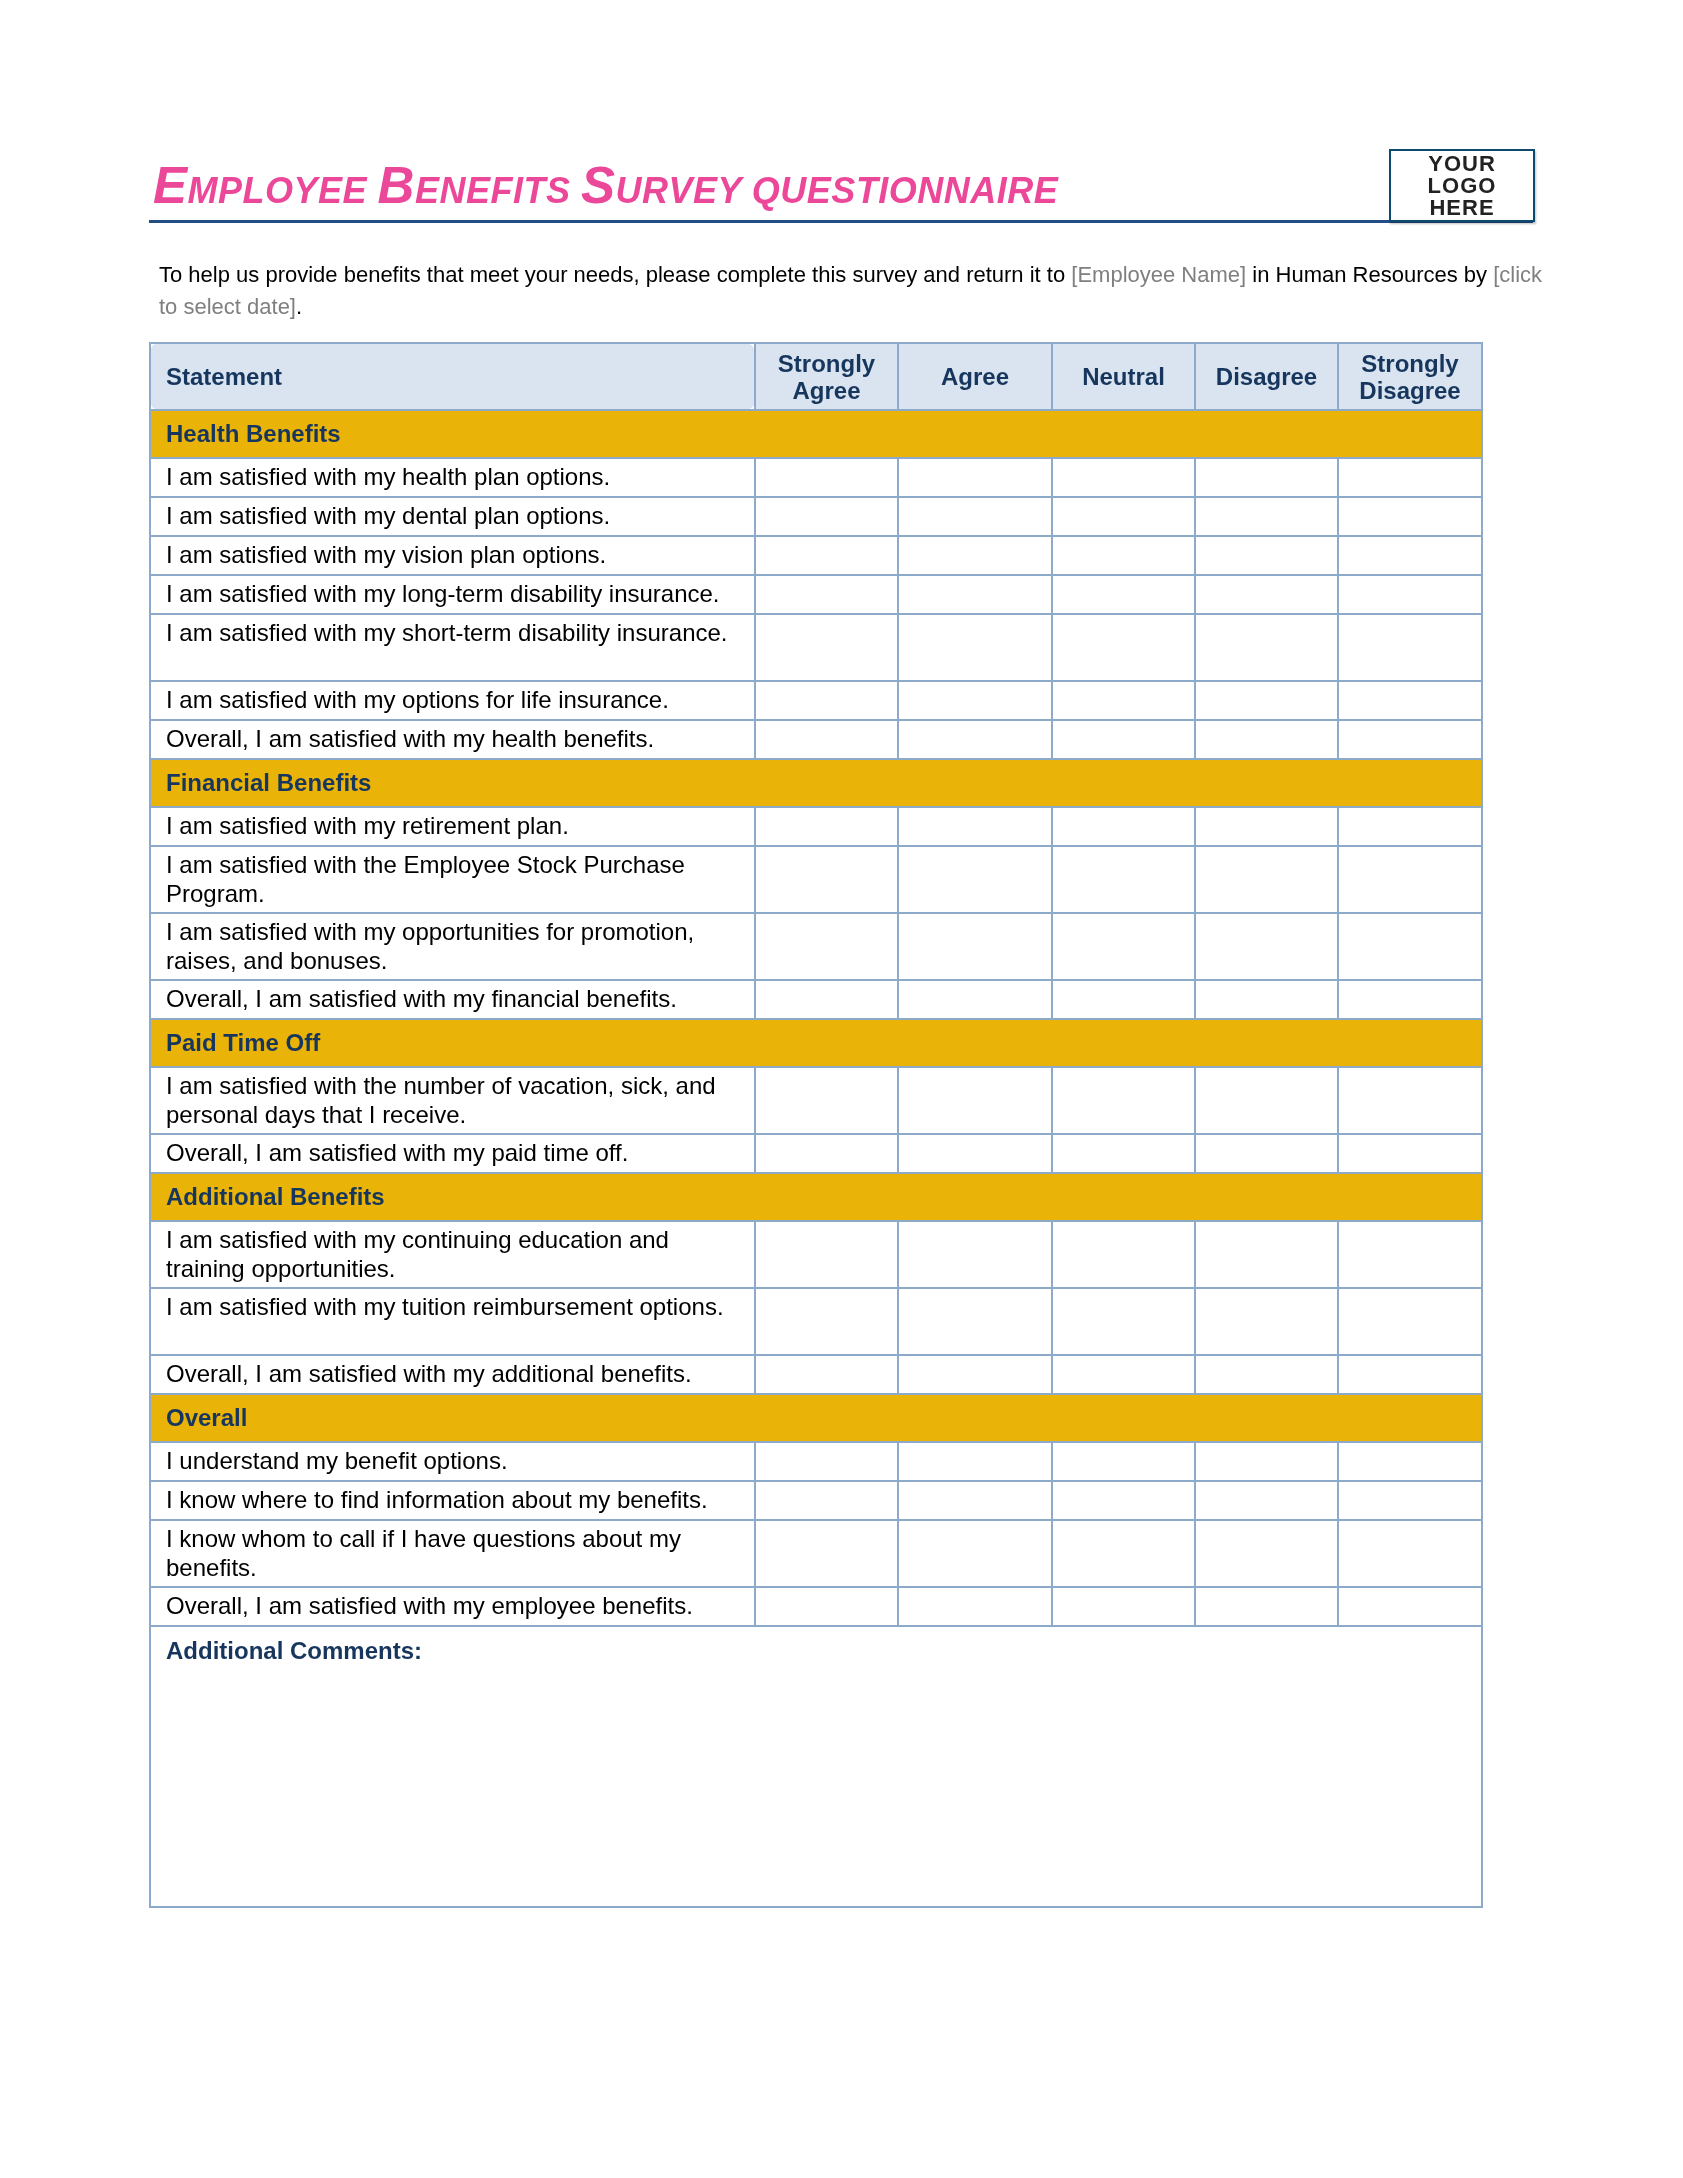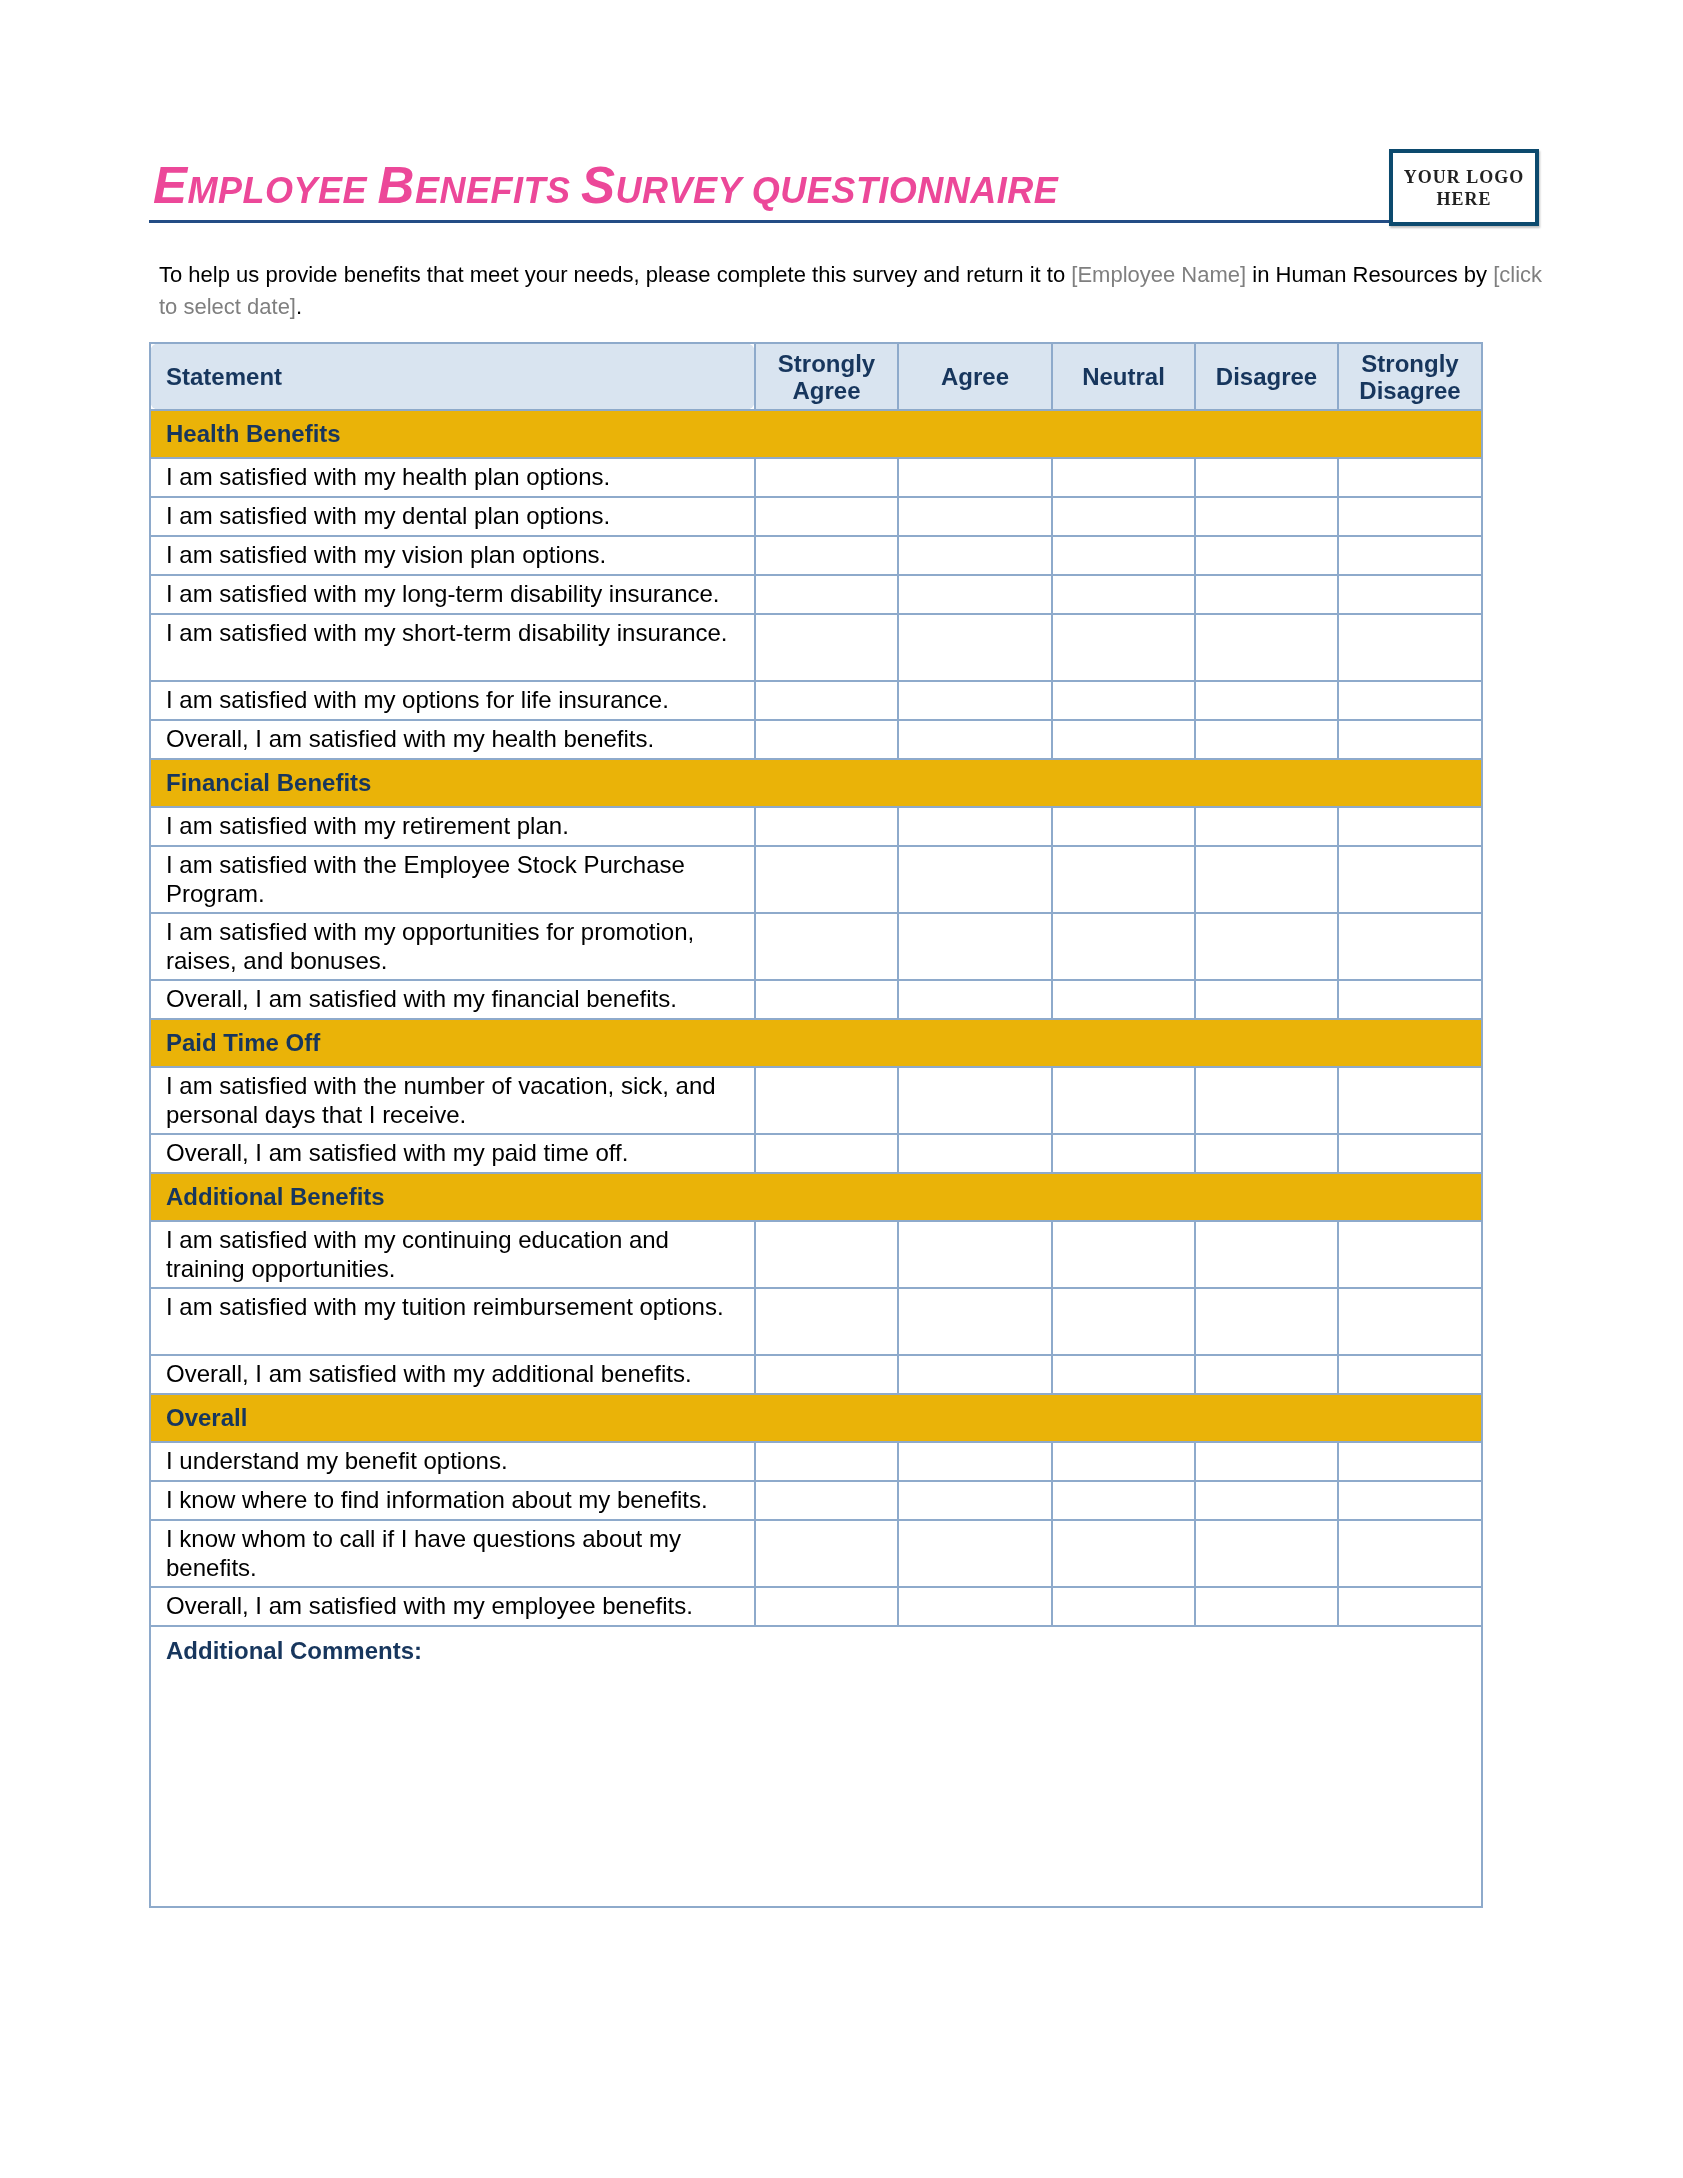--- a/index.html
+++ b/index.html
@@ -7,23 +7,23 @@
   .title {
     position: absolute; left: 153px; top: 156px; width: 1238px;
     font-family: "Liberation Sans", sans-serif; font-weight: bold; font-style: italic;
     color: #ec4899; font-size: 36px; letter-spacing: 0.5px; margin: 0;
     font-variant: small-caps;
   }
   .title .big { font-size: 51px; }
   .title-rule { position: absolute; left: 149px; top: 220px; width: 1384px; height: 3px; background: #234d85; }
   .logo {
     position: absolute; left: 1389px; top: 149px; width: 142px; height: 69px;
-    border: 4px solid #0c4a6e; box-shadow: 1px 2px 2px rgba(0,0,0,0.25);
+    border: 2px solid #0c4a6e; box-shadow: 1px 2px 2px rgba(0,0,0,0.25);
     background: #fff; display: flex; align-items: center; justify-content: center; text-align: center;
-    font-family: Liberation Serif, serif; font-weight: bold; font-size: 18px; line-height: 22px; color: #222;
+    font-family: Liberation Sans, sans-serif; font-weight: bold; font-size: 22px; line-height: 22px; color: #222;
     letter-spacing: 1px; white-space: pre-line;
   }
   .intro { position: absolute; left: 149px; top: 249px; width: 1386px; font-size: 22px; line-height: 32px; margin: 10px; }
   .placeholder { color: #7f7f7f; }
   table.survey {
     position: absolute; left: 149px; top: 342px; width: 1331px;
     border-collapse: collapse; table-layout: fixed;
   }
   table.survey td, table.survey th { border: 2px solid #8eaacb; padding: 0; }
   col.c-stmt { width: 605px; }

